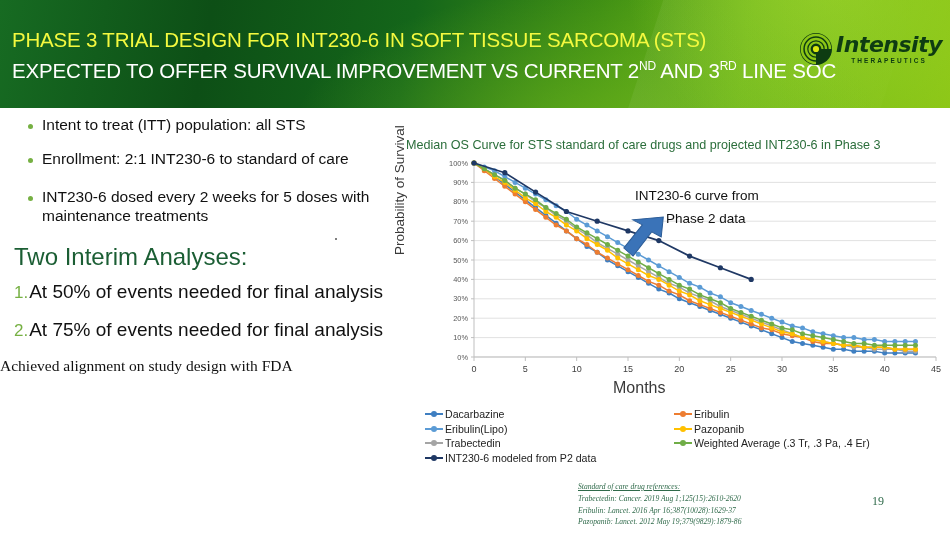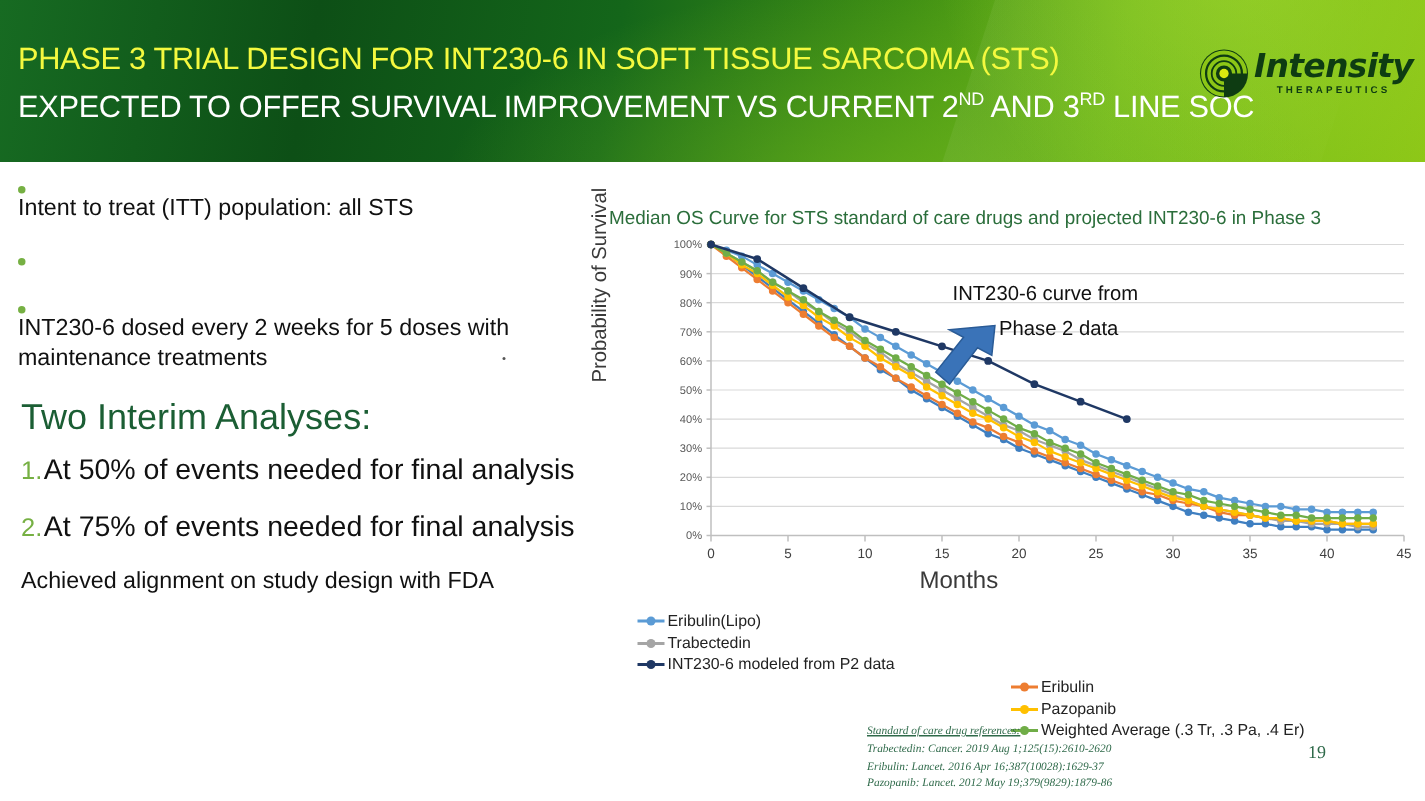--- a/index.html
+++ b/index.html
@@ -41,32 +41,32 @@
   .logo-name{
     font-family:"DejaVu Sans", sans-serif;
     font-style:italic;font-weight:bold;font-size:22px;color:#0e3c12;letter-spacing:-.5px;
   }
   .logo-sub{
     font-family:"Liberation Sans", sans-serif;
     font-size:6.5px;color:#0e3c12;letter-spacing:2.1px;font-weight:bold;margin-top:2px;
   }
   
   #left{position:absolute;left:0;top:115px;width:400px;}
-  .bullet-row{display:flex;align-items:flex-start;margin-bottom:14px;padding-left:12px;flex-direction:column;}
+  .bullet-row{display:flex;align-items:flex-start;margin-bottom:14px;padding-left:28px;}
   .bullet-dot{
     width:5px;height:5px;border-radius:50%;background:#76b043;flex:0 0 auto;margin-top:9px;margin-right:9px;
   }
   .bullet-text{font-size:15.5px;color:#111111;line-height:1.28;max-width:355px;}
   .section-head{
     padding-left:14px;font-size:24px;color:#1b5e34;margin-top:17px;margin-bottom:10px;
   }
   .num-row{display:flex;align-items:baseline;padding-left:14px;margin-bottom:16px;}
   .num{color:#76b043;font-size:17px;margin-right:1px;}
   .num-text{font-size:19px;color:#111111;}
-  .plain-row{padding-left:14px;font-size:15.5px;color:#111111;margin-top:6px;}
+  .plain-row{font-size:15.5px;color:#111111;margin-top:6px;font-family:Liberation Serif, serif;}
   .tiny-dot{position:absolute;left:335px;top:238px;width:2px;height:2px;background:#555;border-radius:50%;}
   
   #chart-panel{position:absolute;left:398px;top:135px;width:552px;height:290px;}
   #chart-title{
     position:absolute;left:8px;top:3px;font-size:12.6px;color:#2b6e3b;white-space:nowrap;
   }
   #y-axis-label{
     position:absolute;left:-6px;top:120px;transform:rotate(-90deg);transform-origin:left top;
     font-size:13.5px;color:#3a3a3a;white-space:nowrap;
   }
@@ -126,20 +126,21 @@
   </div>
 </div>
 
 <div id="left">
   <div class="bullet-row">
     <span class="bullet-dot"></span>
     <span class="bullet-text">Intent to treat (ITT) population: all STS</span>
   </div>
   <div class="bullet-row" style="margin-bottom:18px;">
     <span class="bullet-dot"></span>
+    <span class="bullet-text">Enrollment: 2:1 INT230-6 to standard of care</span>
   </div>
   <div class="bullet-row">
     <span class="bullet-dot"></span>
     <span class="bullet-text">INT230-6 dosed every 2 weeks for 5 doses with maintenance treatments</span>
   </div>
 
   <div class="section-head">Two Interim Analyses:</div>
 
   <div class="num-row">
     <span class="num">1.</span>
@@ -515,41 +516,48 @@
   <div class="annot" style="left:268px;top:76px;">Phase 2 data</div>
   <svg style="position:absolute;left:215px;top:78px;" width="60" height="60" viewBox="0 0 60 60">
     <polygon points="48,2 48,22 38,18 22,44 12,37 28,12 18,8" fill="#3a73b8" stroke="#2a5b96" stroke-width="1" transform="rotate(6 30 25)"></polygon>
   </svg>
 </div>
 
 <div id="legend">
   <div class="legend-col" id="legend-col1" style="left:0;">
       <div class="legend-item">
         <span class="legend-mark">
+          <i style="background: rgb(63, 127, 193);"></i>
+          <b style="background: rgb(63, 127, 193);"></b>
+        </span>
+        <span>Dacarbazine</span>
+      </div>
+      <div class="legend-item">
+        <span class="legend-mark">
           <i style="background: rgb(91, 155, 213);"></i>
           <b style="background: rgb(91, 155, 213);"></b>
         </span>
         <span>Eribulin(Lipo)</span>
       </div>
       <div class="legend-item">
         <span class="legend-mark">
           <i style="background: rgb(165, 165, 165);"></i>
           <b style="background: rgb(165, 165, 165);"></b>
         </span>
         <span>Trabectedin</span>
       </div>
       <div class="legend-item">
         <span class="legend-mark">
           <i style="background: rgb(31, 56, 100);"></i>
           <b style="background: rgb(31, 56, 100);"></b>
         </span>
         <span>INT230-6 modeled from P2 data</span>
       </div>
     </div>
-  <div class="legend-col" id="legend-col2" style="left:249px;margin-top:44px;">
+  <div class="legend-col" id="legend-col2" style="left:249px;">
       <div class="legend-item">
         <span class="legend-mark">
           <i style="background: rgb(237, 125, 49);"></i>
           <b style="background: rgb(237, 125, 49);"></b>
         </span>
         <span>Eribulin</span>
       </div>
       <div class="legend-item">
         <span class="legend-mark">
           <i style="background: rgb(255, 192, 0);"></i>

